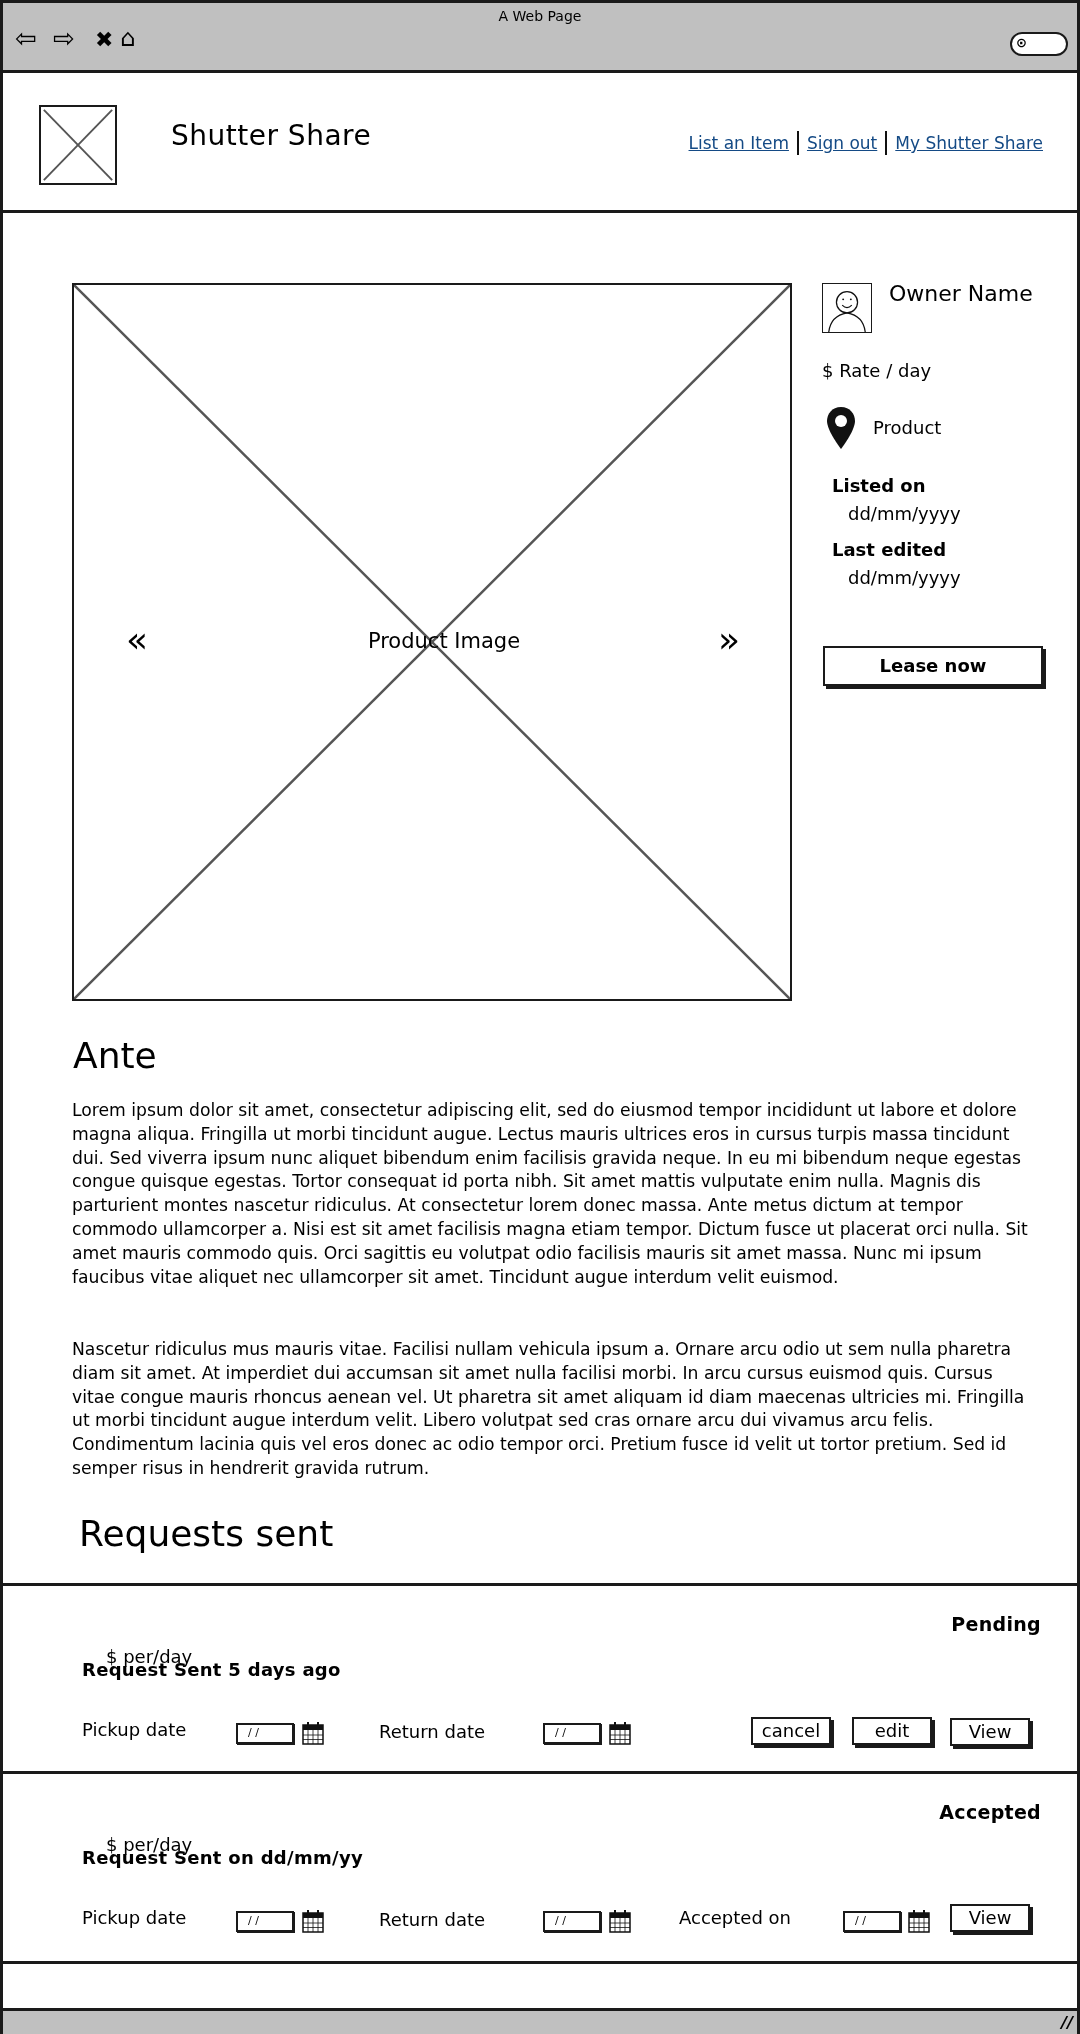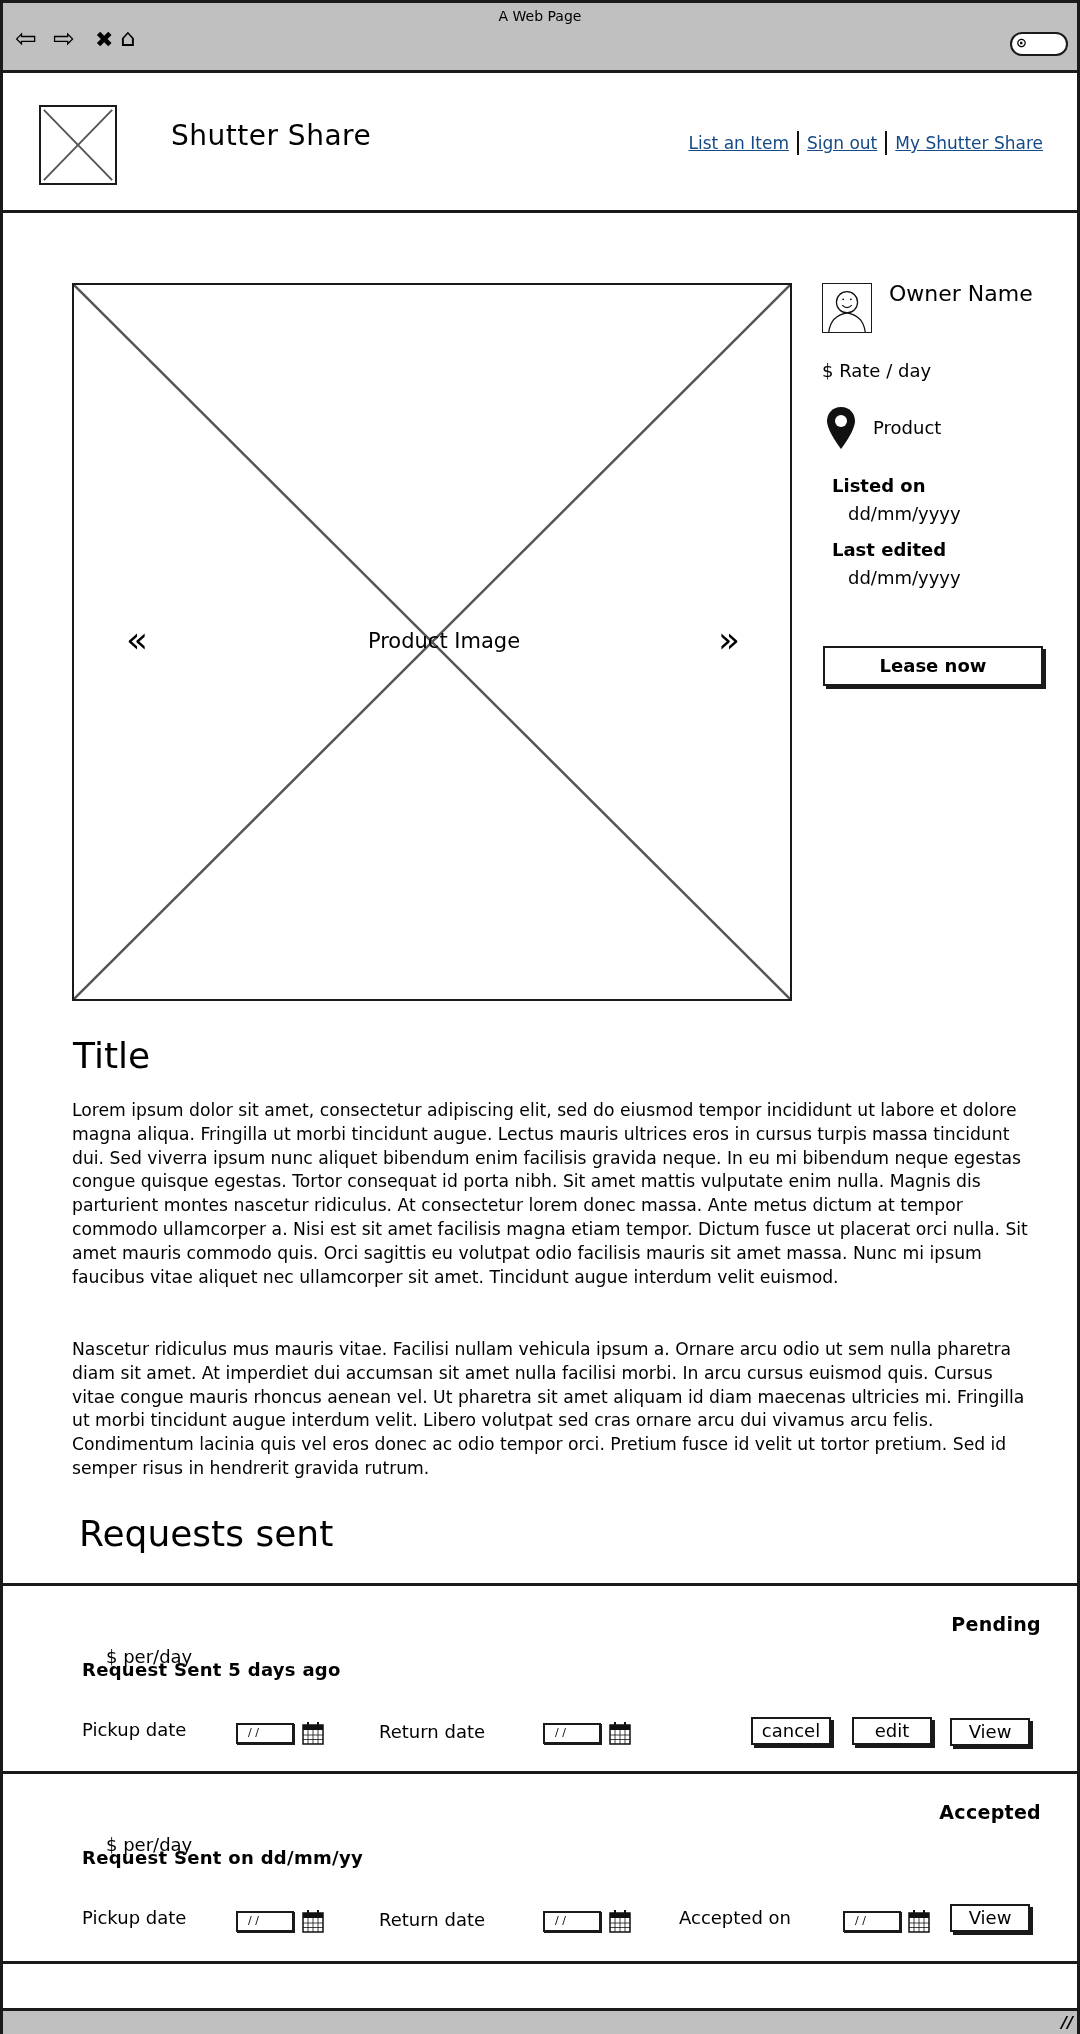--- a/index.html
+++ b/index.html
@@ -123,21 +123,21 @@
     <path d="M15 1 C6 1 1 8 1 15 C1 25 15 43 15 43 C15 43 29 25 29 15 C29 8 24 1 15 1 Z" fill="#111"></path>
     <circle cx="15" cy="15" r="6" fill="#fff"></circle>
   </svg>
   <div class="location">Product</div>
   <div class="meta-label" style="top:472px;">Listed on</div>
   <div class="meta-value" style="top:500px;">dd/mm/yyyy</div>
   <div class="meta-label" style="top:536px;">Last edited</div>
   <div class="meta-value" style="top:564px;">dd/mm/yyyy</div>
   <div class="lease-btn">Lease now</div>
 
-  <div class="title">Title</div>
+  <div class="title">Ante</div>
   <p class="para" style="top:1096px;">Lorem ipsum dolor sit amet, consectetur adipiscing elit, sed do eiusmod tempor incididunt ut labore et dolore magna aliqua. Fringilla ut morbi tincidunt augue. Lectus mauris ultrices eros in cursus turpis massa tincidunt dui. Sed viverra ipsum nunc aliquet bibendum enim facilisis gravida neque. In eu mi bibendum neque egestas congue quisque egestas. Tortor consequat id porta nibh. Sit amet mattis vulputate enim nulla. Magnis dis parturient montes nascetur ridiculus. At consectetur lorem donec massa. Ante metus dictum at tempor commodo ullamcorper a. Nisi est sit amet facilisis magna etiam tempor. Dictum fusce ut placerat orci nulla. Sit amet mauris commodo quis. Orci sagittis eu volutpat odio facilisis mauris sit amet massa. Nunc mi ipsum faucibus vitae aliquet nec ullamcorper sit amet. Tincidunt augue interdum velit euismod.</p>
   <p class="para" style="top:1335px;">Nascetur ridiculus mus mauris vitae. Facilisi nullam vehicula ipsum a. Ornare arcu odio ut sem nulla pharetra diam sit amet. At imperdiet dui accumsan sit amet nulla facilisi morbi. In arcu cursus euismod quis. Cursus vitae congue mauris rhoncus aenean vel. Ut pharetra sit amet aliquam id diam maecenas ultricies mi. Fringilla ut morbi tincidunt augue interdum velit. Libero volutpat sed cras ornare arcu dui vivamus arcu felis. Condimentum lacinia quis vel eros donec ac odio tempor orci. Pretium fusce id velit ut tortor pretium. Sed id semper risus in hendrerit gravida rutrum.</p>
 
   <div class="section-title">Requests sent</div>
 
   <div class="hr" style="top:1580px;"></div>
 
   <div>
     <div class="req-title" style="top:1610px;">Request Sent 5 days ago</div>
     <div class="req-status" style="top:1610px;">Pending</div>

